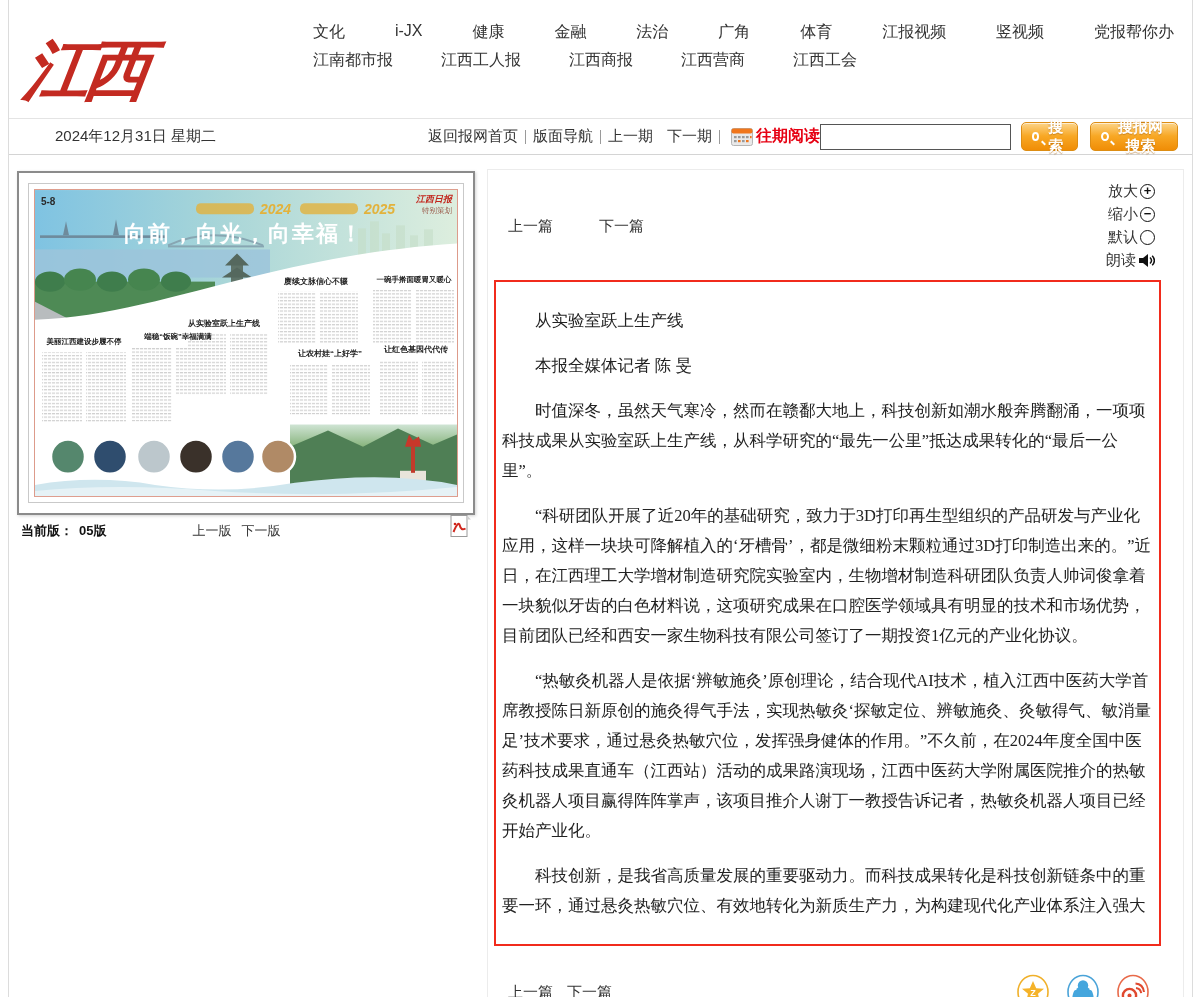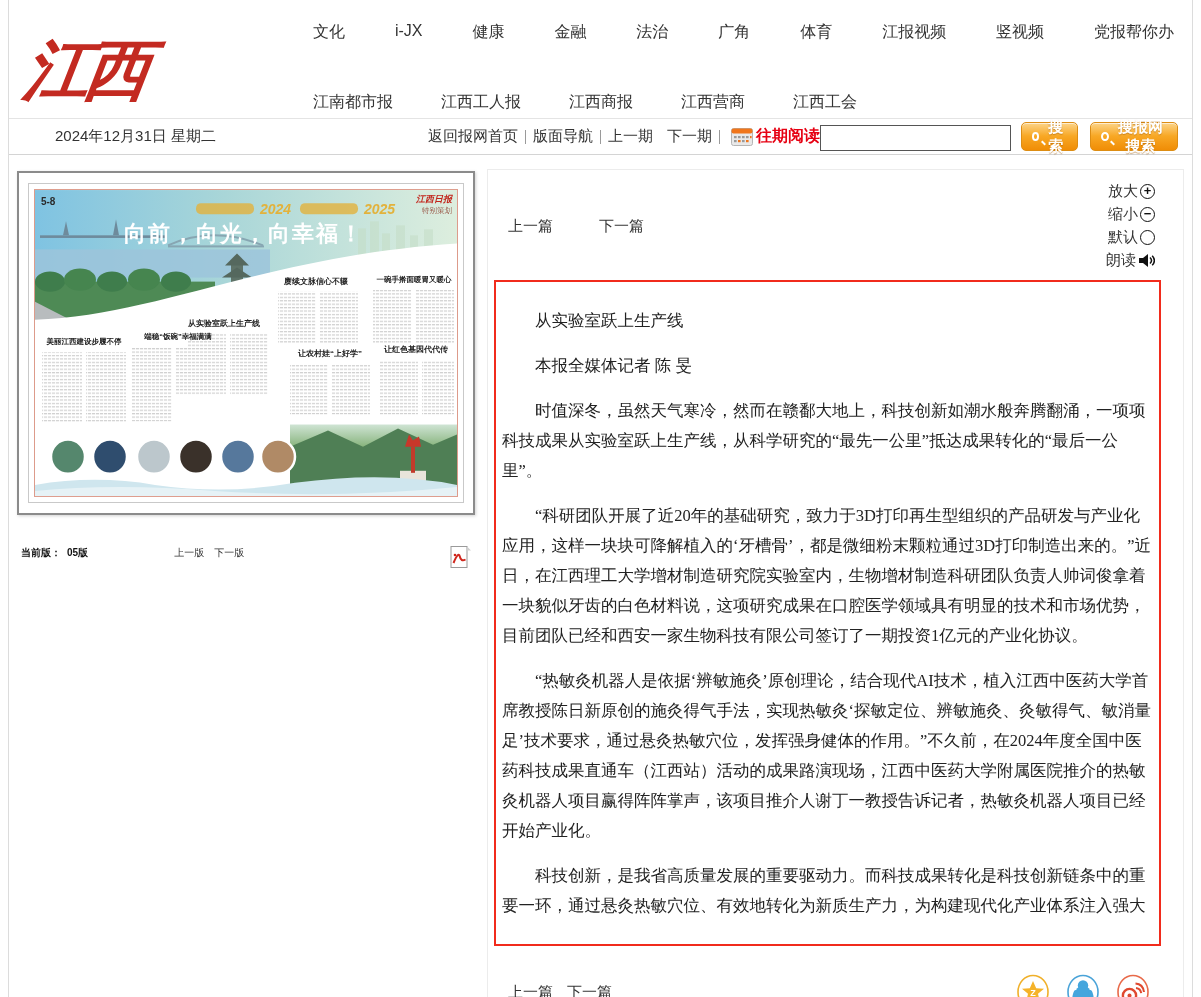--- a/index.html
+++ b/index.html
@@ -14,51 +14,51 @@
   .header { display:flex; padding:8px 14px 6px 14px; height:118px; }
   .logo { width:262px; display:flex; align-items:flex-end; padding:10px 0 14px 2px; cursor:pointer; }
   .logo-red { font-family:"DejaVu Serif","Liberation Serif",serif; font-style:italic; font-weight:bold;
     font-size:66px; line-height:.85; color:#c32a21; letter-spacing:-6px; transform:skewX(-8deg); }
   .logo-right { display:flex; flex-direction:column; margin-left:10px; }
   .logo-black { font-family:"DejaVu Serif","Liberation Serif",serif; font-weight:bold; font-size:44px; line-height:1; color:#1c1c1c; }
   .logo-domain { font-size:13px; font-weight:bold; color:#8d8d8d; letter-spacing:2px; text-align:right; margin-top:2px; }
   .nav { flex:1; padding:14px 4px 0 28px; font-size:16px; color:#333; }
   .nav-row { display:flex; margin-bottom:7px; }
   .nav-row.r1, .nav-row.r2 { justify-content:space-between; }
-  .nav-row.r3 span { margin-right:48px;margin-top:42px; }
+  .nav-row.r3 span { margin-right:48px; }
   .nav-row span { cursor:pointer; white-space:nowrap; }
 
   
   .toolbar { display:flex; align-items:center; height:37px; border-top:1px solid #e4e4e4; border-bottom:1px solid #d4d4d4;
     padding:0 14px 0 46px; font-size:15px; }
   .toolbar-date { white-space:nowrap; }
   .toolbar-links { display:flex; align-items:center; margin-left:212px; white-space:nowrap; }
   .toolbar-links .lnk { cursor:pointer; }
   .sep { width:1px; height:14px; background:#9a9a9a; margin:0 7px; }
   .gap { width:14px; }
   .archive { display:flex; align-items:center; cursor:pointer; margin-left:4px; }
   .archive svg { margin-right:3px; }
   .archive-text { color:#e60012; font-weight:bold; font-size:16px; }
-  .search-group { margin-left:auto; display:flex; align-items:flex-end; }
+  .search-group { margin-left:auto; display:flex; align-items:center; }
   .search-input { width:206px; height:26px; border:1px solid #555; margin-right:10px; padding:0 4px; font-size:14px; }
   .btn-orange { position:relative; height:29px; border:1px solid #dd8d13; border-radius:5px; cursor:pointer;
     background:linear-gradient(180deg,#fcd489 0%,#f8a825 48%,#f08d06 100%);
     color:#fff; font-weight:bold; font-size:15px; display:inline-flex; align-items:center; gap:5px; padding:0 10px;
     box-shadow:inset 0 1px 0 rgba(255,255,255,.6); text-shadow:0 1px 1px rgba(160,90,0,.5); }
   .btn-orange + .btn-orange { margin-left:12px; }
   .mini-search { width:9px; height:9px; border:2px solid #fff; border-radius:50%; position:relative; display:inline-block; }
   .mini-search::after { content:""; position:absolute; width:5px; height:2px; background:#fff; transform:rotate(45deg); left:7px; top:8px; }
 
   
   .main { display:flex; padding:14px 8px 0 8px; gap:12px; }
   .left-col { width:458px; flex:none; padding-top:2px; }
   .thumb-frame { border:2px solid #8b8b8b; background:#fff; padding:10px 9px; height:344px; cursor:pointer;
     box-shadow:1px 1px 3px rgba(0,0,0,.18); }
   .thumb-frame svg { width:100%; height:100%; display:block; }
-  .page-meta { display:flex; align-items:flex-start; margin-top:31px; font-size:10px; padding:0 4px; }
+  .page-meta { display:flex; align-items:flex-end; margin-top:0; font-size:13px; padding:0 4px; }
   .current-label,.current-page { font-weight:bold; color:#111; }
   .current-page { margin-left:6px; }
   .page-links { margin-left:86px; display:flex; gap:10px; }
   .page-links span { cursor:pointer; }
   .pdf-btn { margin-left:auto; cursor:pointer; }
 
   .article-col { flex:1; border:1px solid #ececec; padding:8px 22px 10px 6px; }
   .article-toolbar { display:flex; align-items:center; font-size:15px; padding:4px 6px 10px 14px; }
   .article-toolbar .lnk { cursor:pointer; margin-right:46px; }
   .controls { margin-left:auto; display:flex; align-items:flex-end; gap:4px; font-size:15px;flex-direction:column; }

